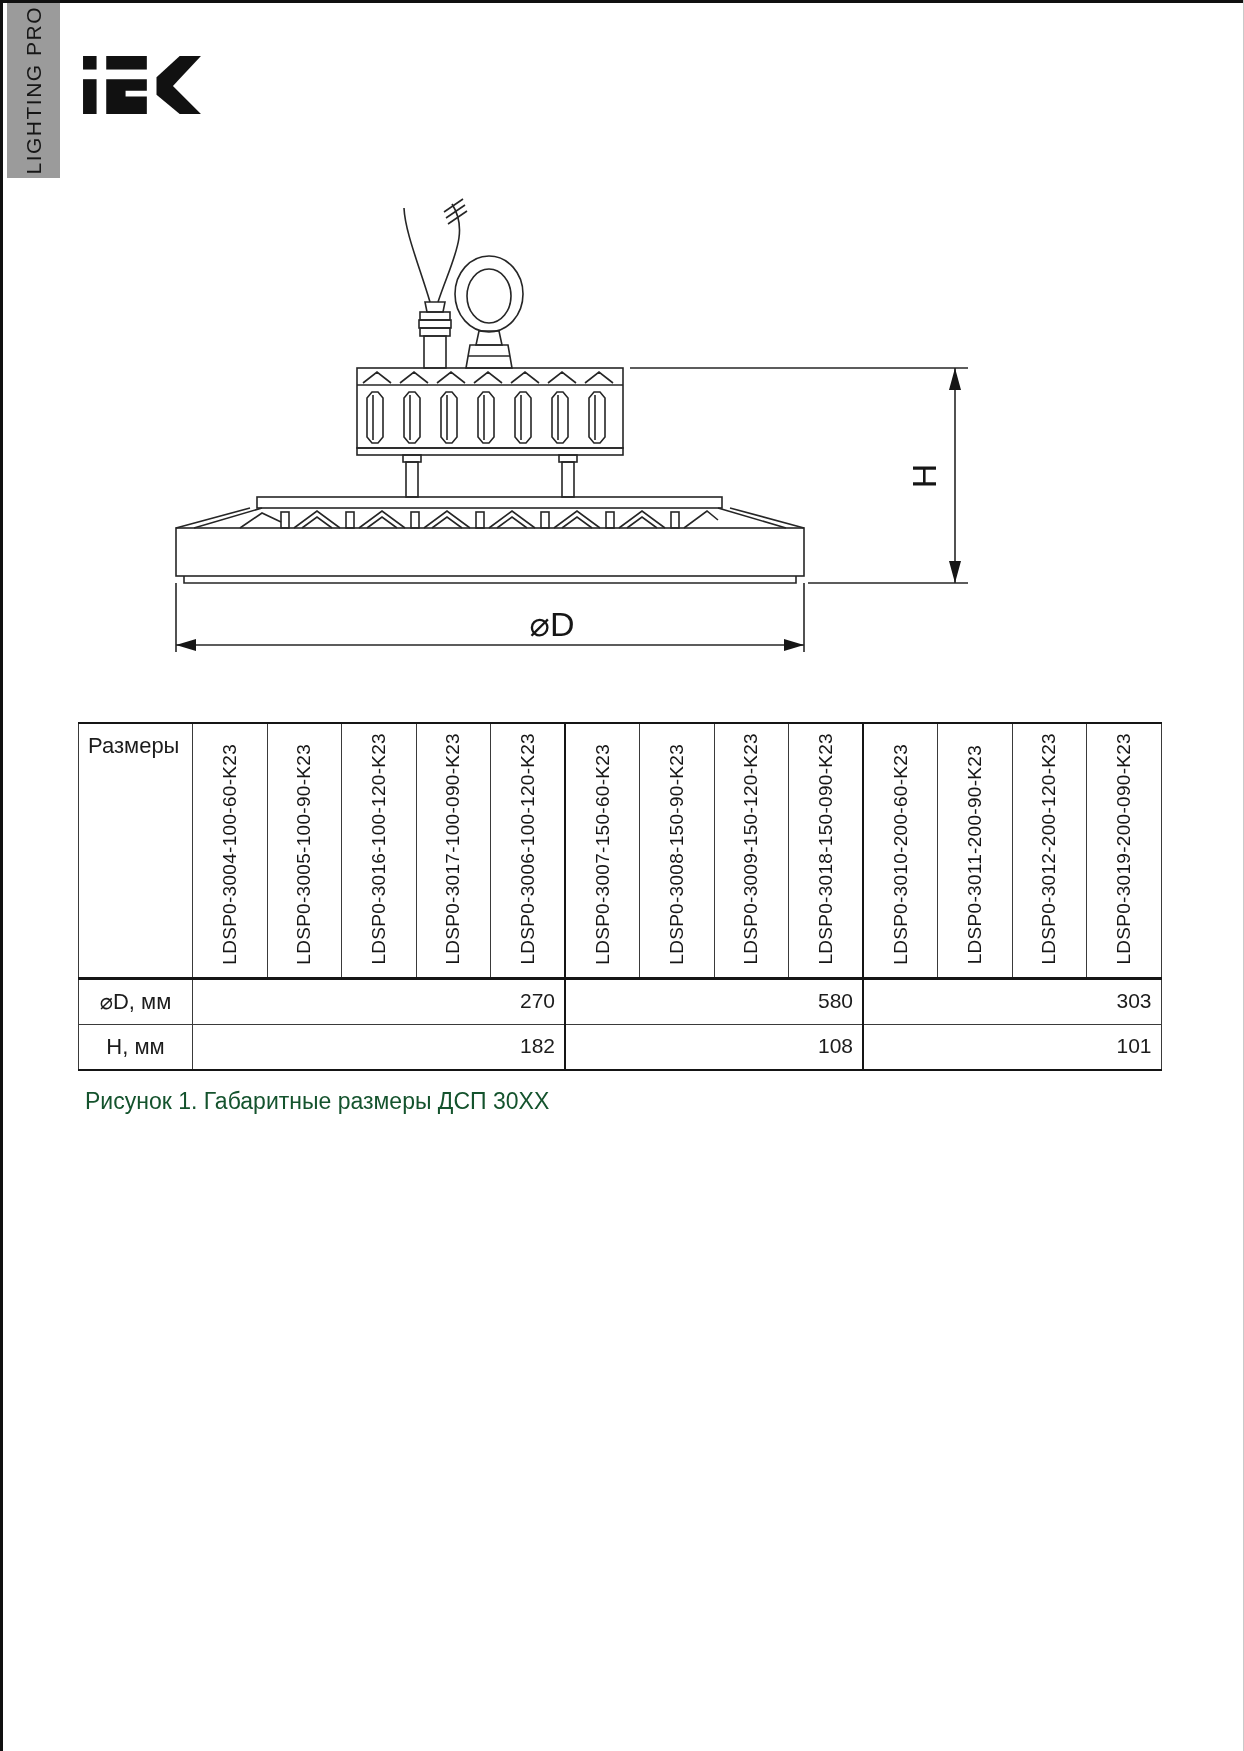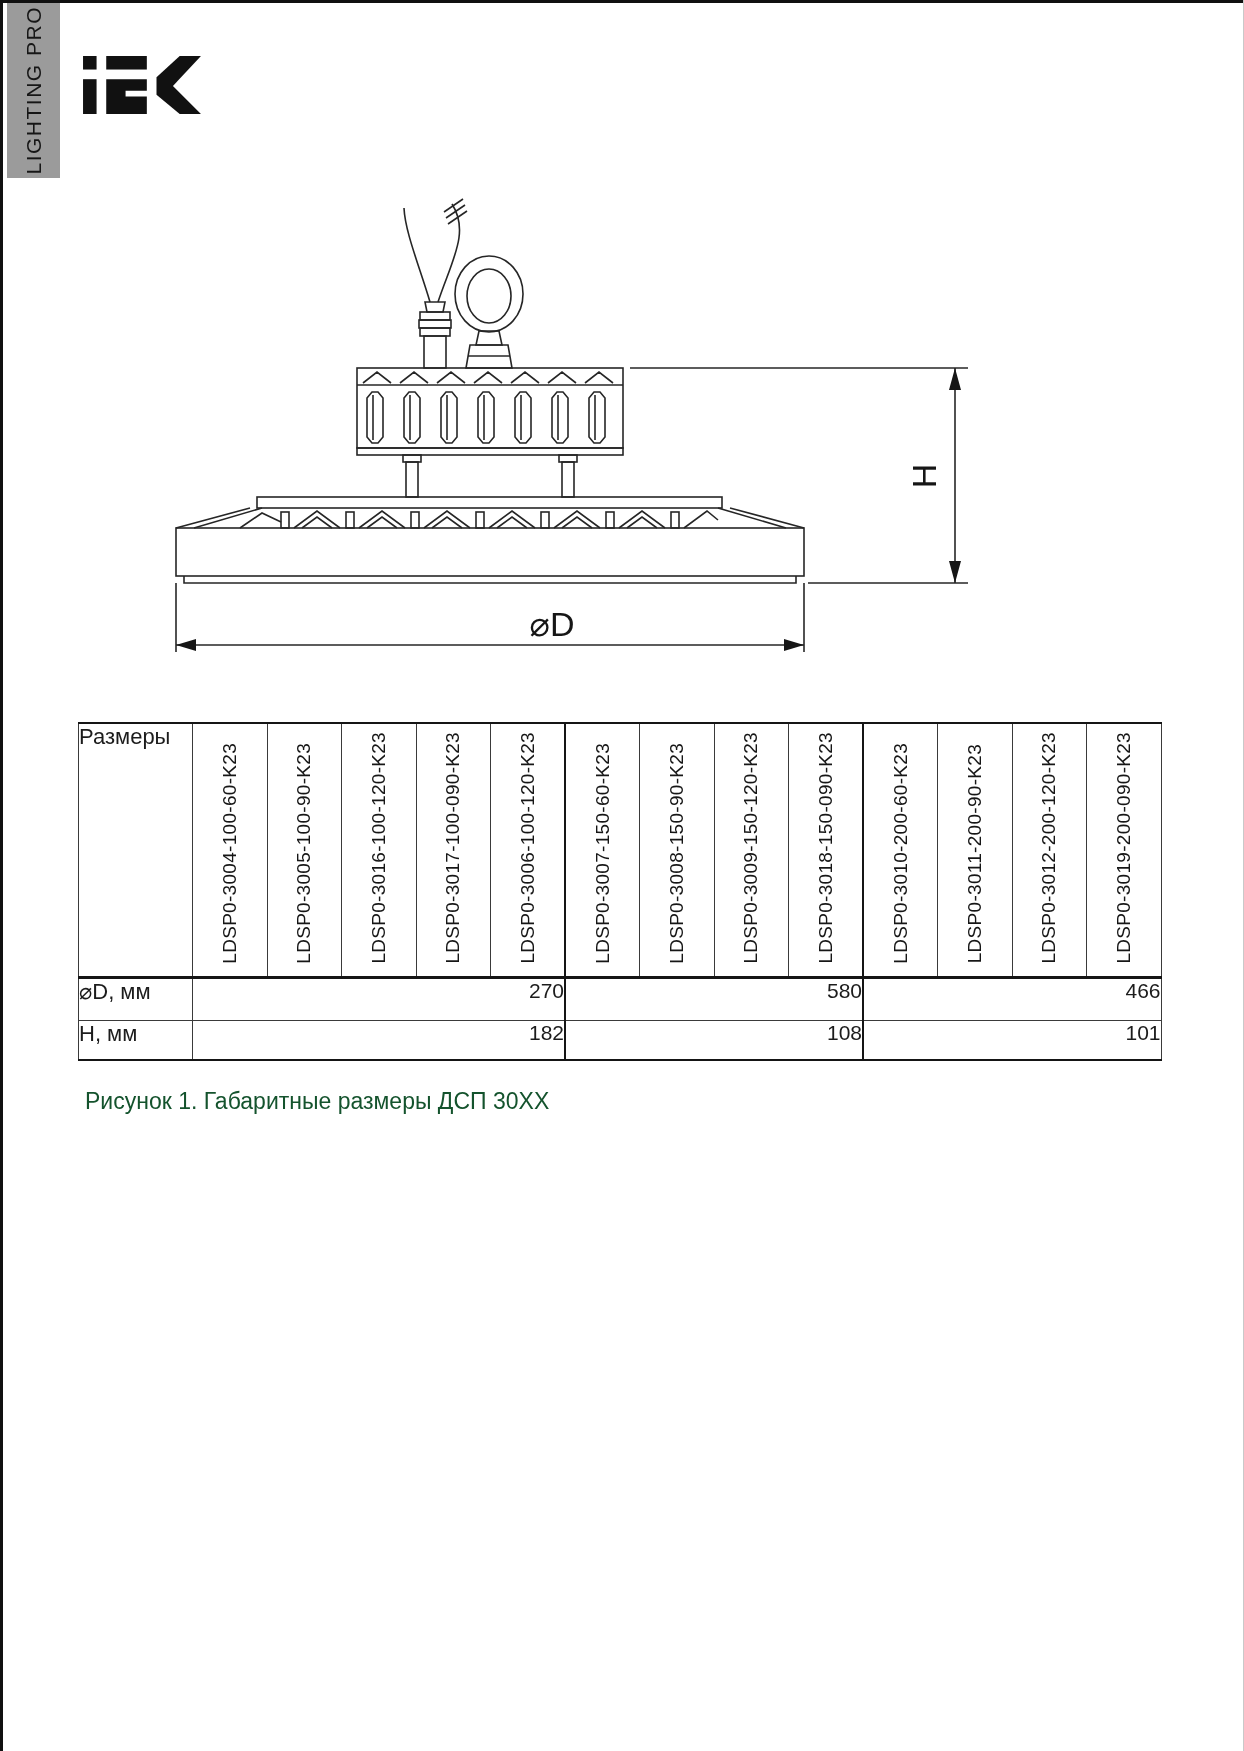--- a/index.html
+++ b/index.html
@@ -27,32 +27,32 @@
     fill:none; stroke:#262626; stroke-width:1.6;
   }
   .drawing .arrow { fill:#161616; stroke:none; }
   .drawing text { fill:#161616; stroke:none; font-family:"Liberation Sans","DejaVu Sans",sans-serif; }
 
   table.dim-table {
     position:absolute; left:78px; top:722px; width:1083px;
     border-collapse:collapse; table-layout:fixed;
   }
   .dim-table td, .dim-table th {
-    border:1px solid #3a3a3a; padding:0; font-weight:normal; background:#fff;
+    border:1px solid #3a3a3a; padding:9px; font-weight:normal; background:#fff;
   }
   .dim-table tr.head th { border-top:2px solid #151515; border-bottom:3px solid #151515; }
   .dim-table tr.last td { border-bottom:2px solid #151515; }
   .dim-table .grp { border-left-width:2px; border-left-color:#151515; }
   .dim-table th.model { vertical-align:bottom; text-align:center; padding-bottom:8px; }
   .vtext {
     display:inline-block; writing-mode:vertical-rl; transform:rotate(180deg);
     font-size:19px; letter-spacing:.3px; white-space:nowrap; color:#161616;
   }
   .corner { vertical-align:top; text-align:left; padding:10px 4px 0 10px; font-size:22px; }
-  .rowlab { vertical-align:top; text-align:left; padding:8px 4px 0 9px;  font-size:22px; white-space:nowrap; }
+  .rowlab { vertical-align:top; text-align:center; padding:8px 4px 0 9px;  font-size:22px; white-space:nowrap; }
   .val    { vertical-align:top; text-align:right; padding:7px 4px 0 10px; font-size:21px; }
 
   .caption { position:absolute; left:85px; top:1088px; font-size:23px; color:#14532d; }
 </style>
 </head>
 <body>
 
 <div class="border-top"></div>
 <div class="border-left"></div>
 <div class="border-right"></div>
@@ -199,21 +199,21 @@
     <th class="model"><span class="vtext">LDSP0-3018-150-090-K23</span></th>
     <th class="model grp"><span class="vtext">LDSP0-3010-200-60-K23</span></th>
     <th class="model"><span class="vtext">LDSP0-3011-200-90-K23</span></th>
     <th class="model"><span class="vtext">LDSP0-3012-200-120-K23</span></th>
     <th class="model"><span class="vtext">LDSP0-3019-200-090-K23</span></th>
   </tr>
   <tr style="height:43px;">
     <td class="rowlab">⌀D, мм</td>
     <td class="val" colspan="5">270</td>
     <td class="val grp" colspan="4">580</td>
-    <td class="val grp" colspan="4">466</td>
+    <td class="val grp" colspan="4">303</td>
   </tr>
   <tr class="last" style="height:40px;">
     <td class="rowlab">H, мм</td>
     <td class="val" colspan="5">182</td>
     <td class="val grp" colspan="4">108</td>
     <td class="val grp" colspan="4">101</td>
   </tr>
 </tbody>
   </table>
 

